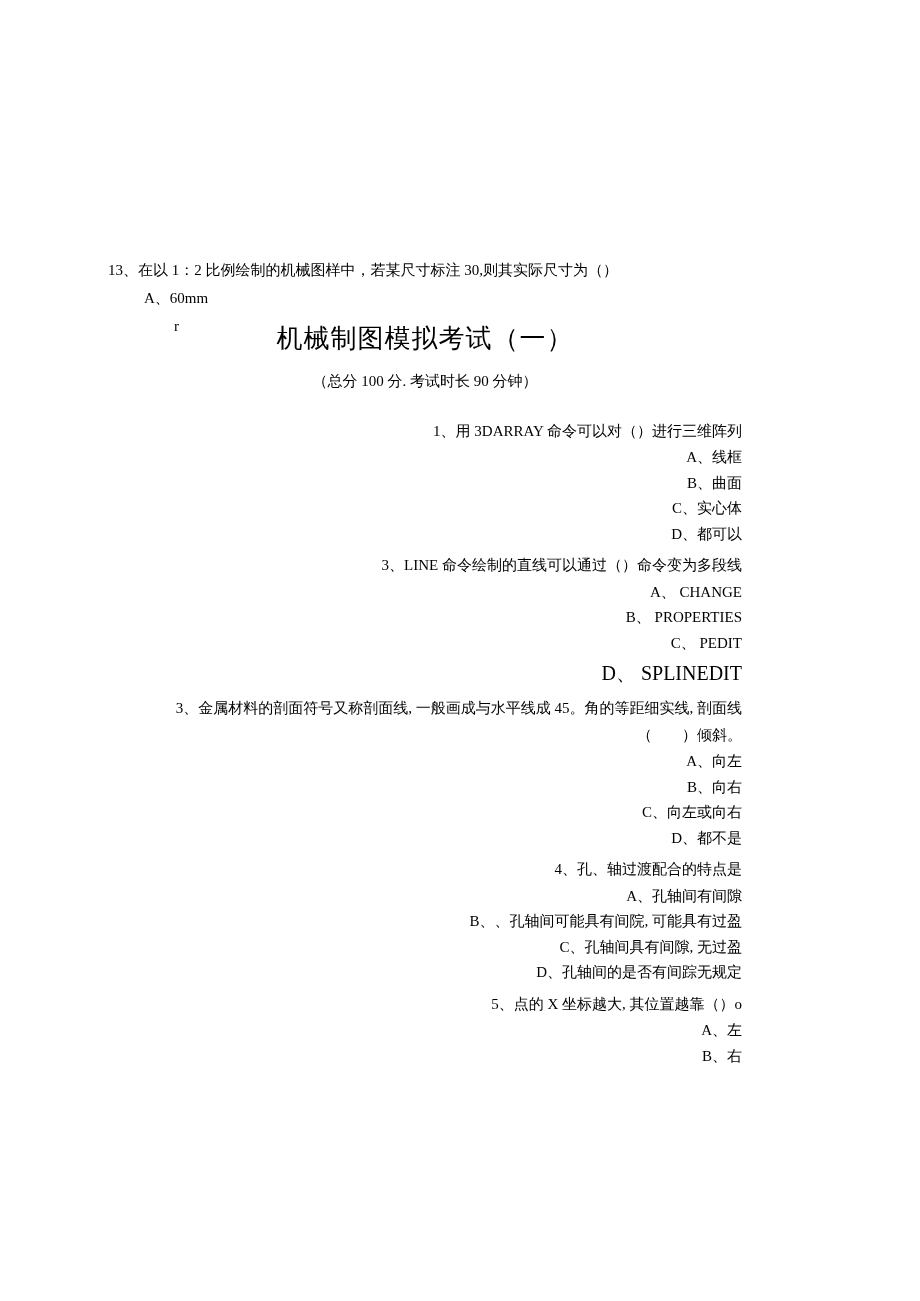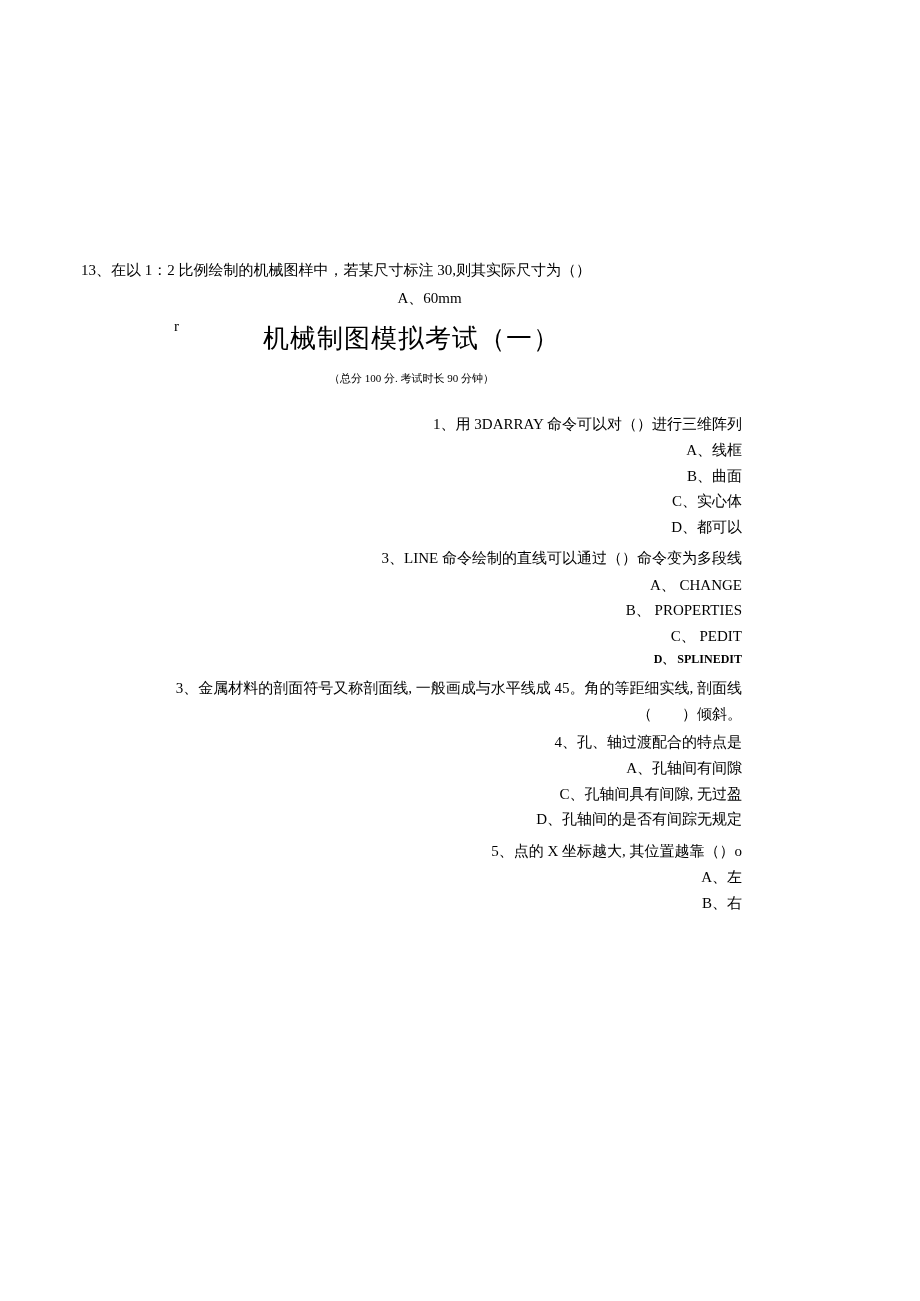--- a/index.html
+++ b/index.html
@@ -5,48 +5,47 @@
   body {
     margin: 0;
     padding: 0;
     background: #ffffff;
     font-family: "SimSun", "宋体", serif;
     color: #000;
   }
   .page {
     width: 920px;
     min-height: 1301px;
-    padding: 258px 178px 120px 81px;
+    padding: 258px 178px 120px 108px;
     box-sizing: border-box;
     position: relative;
     font-size: 15px;
     line-height: 1.7;
   }
   .q13-line {
     margin-bottom: 2px;
   }
   .q13-opt {
     padding-left: 36px;
-    text-align: center;
   }
   .stray-r {
     position: absolute;
     left: 174px;
     top: 314px;
     font-size: 15px;
   }
   .title {
     text-align: center;
     font-size: 26px;
     margin: 6px 0 8px 0;
     letter-spacing: 1px;
   }
   .subtitle {
     text-align: center;
-    font-size: 11px;
+    font-size: 15px;
     margin-bottom: 24px;
   }
   .sec-head {
     font-size: 17px;
     margin: 18px 0 22px 0;
   }
   .q {
     margin-bottom: 2px;
     text-align: right;
   }
@@ -57,22 +56,21 @@
     margin: 0 0 1px 0;
   }
   .opts {
     padding-left: 36px;
     margin-bottom: 6px;
   }
   .opt {
     margin: 0;
   }
   .opt-d-special {
-    font-size: 12px;
-    font-weight: bold;
+    font-size: 20px;
   }
   .sc {
     font-variant: small-caps;
   }
 </style>
 </head>
 <body>
 
 <div class="page">
 
@@ -103,26 +101,33 @@
       <p class="opt">C、 PEDIT</p>
       <p class="opt opt-d-special">
         <span>D、 S</span><span class="sc">PLINEDIT</span>
       </p>
     </div>
   </div>
 
   <div class="q">
     <p class="q-line">3、金属材料的剖面符号又称剖面线, 一般画成与水平线成 45。角的等距细实线, 剖面线</p>
     <p class="q-cont">（　　）倾斜。</p>
+    <div class="opts">
+      <p class="opt">A、向左</p>
+      <p class="opt">B、向右</p>
+      <p class="opt">C、向左或向右</p>
+      <p class="opt">D、都不是</p>
+    </div>
   </div>
 
   <div class="q">
     <p class="q-line">4、孔、轴过渡配合的特点是</p>
     <div class="opts">
       <p class="opt">A、孔轴间有间隙</p>
+      <p class="opt">B、、孔轴间可能具有间院, 可能具有过盈</p>
       <p class="opt">C、孔轴间具有间隙, 无过盈</p>
       <p class="opt">D、孔轴间的是否有间踪无规定</p>
     </div>
   </div>
 
   <div class="q">
     <p class="q-line">5、点的 X 坐标越大, 其位置越靠（）o</p>
     <div class="opts">
       <p class="opt">A、左</p>
       <p class="opt">B、右</p>

